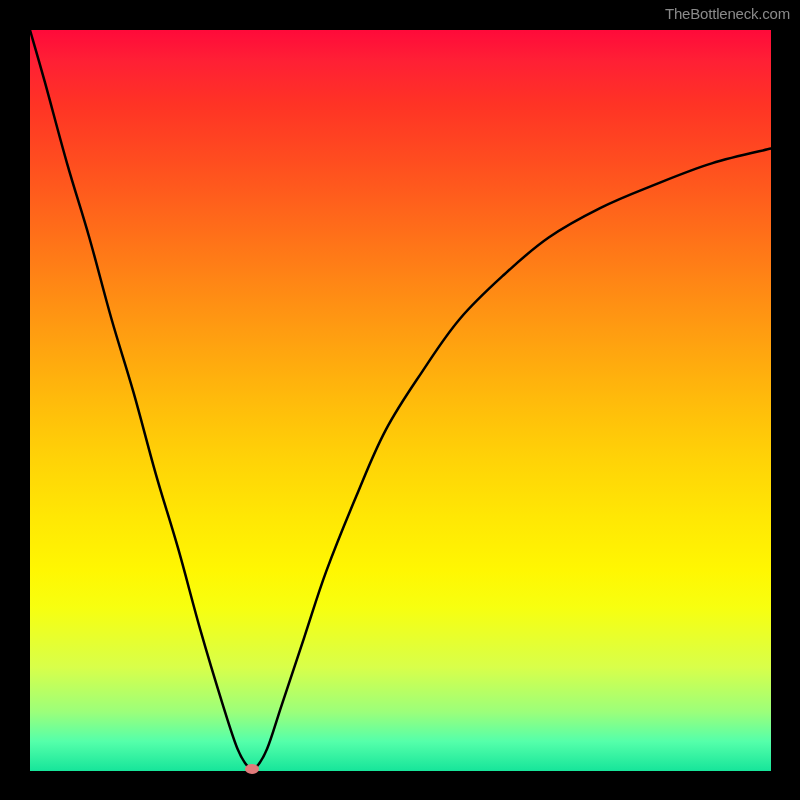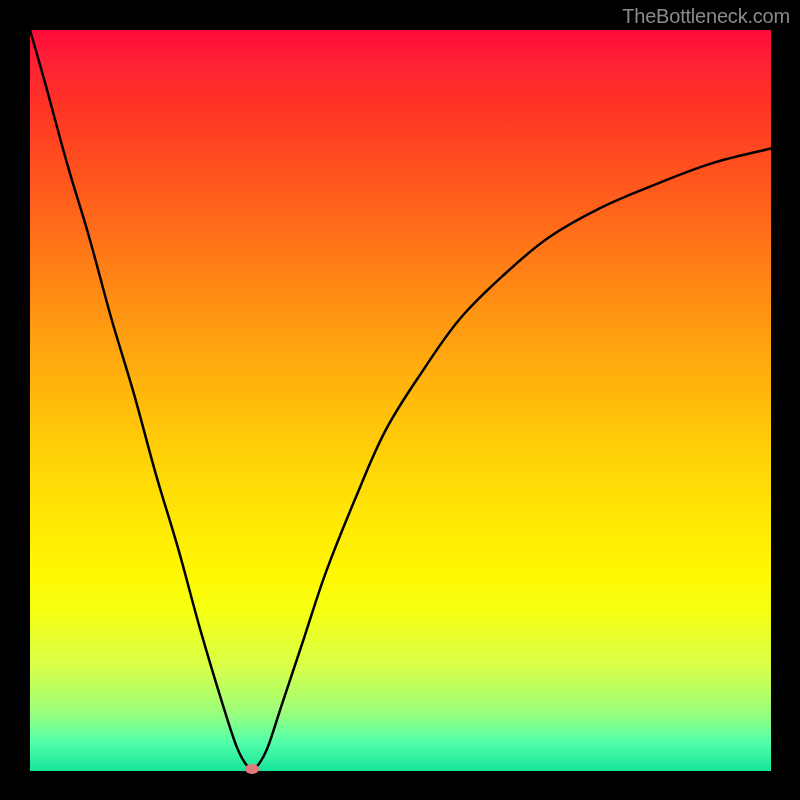--- a/index.html
+++ b/index.html
@@ -47,21 +47,21 @@
     top: 30px;
     width: 741px;
     height: 741px;
     overflow: visible;
   }
   .watermark {
     position: absolute;
     top: 5px;
     right: 10px;
     color: #8a8a8a;
-    font-size: 20px;
+    font-size: 15px;
     font-weight: 500;
     letter-spacing: -0.2px;
   }
   .marker {
     position: absolute;
     width: 14px;
     height: 10px;
     background: #e07a7a;
     border-radius: 50%;
     transform: translate(-50%, -50%);

